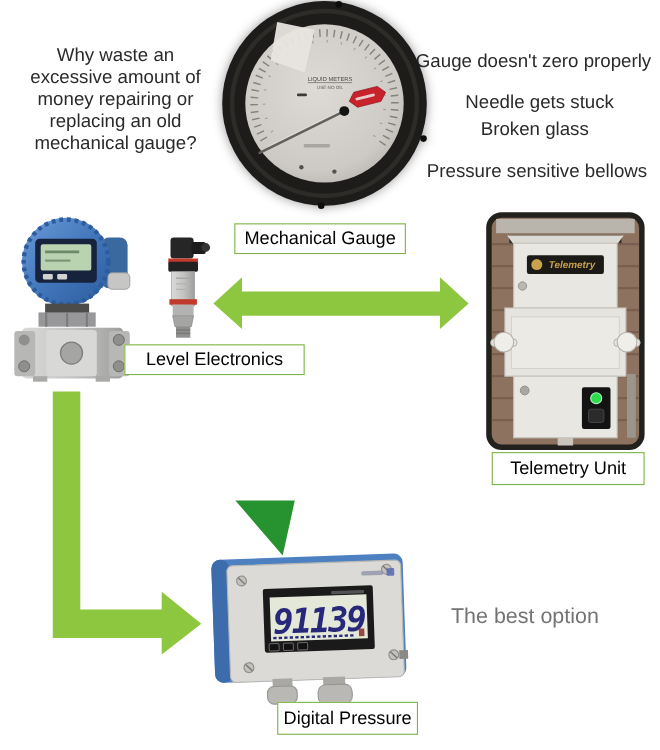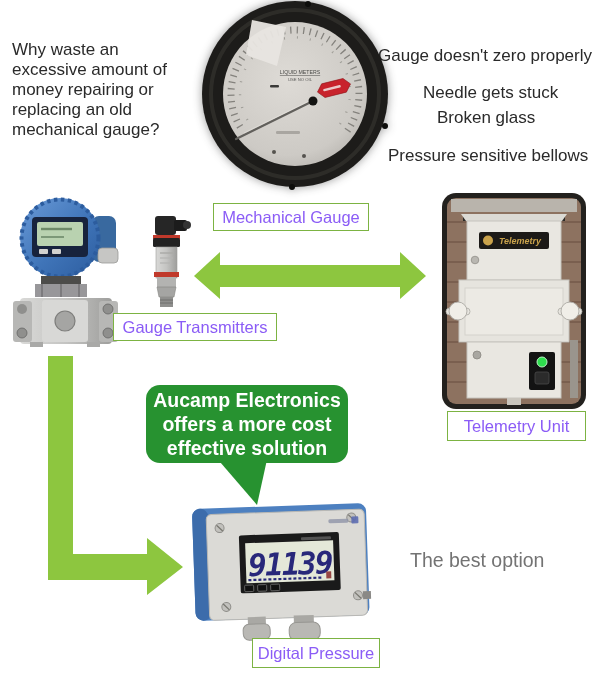--- a/index.html
+++ b/index.html
@@ -4,27 +4,27 @@
 <style>
   html,body{margin:0;padding:0;background:#ffffff;}
   #canvas{
     position:relative;width:600px;height:682px;overflow:hidden;
     font-family:"Liberation Sans","DejaVu Sans",sans-serif;
     color:#222;background:#ffffff;
   }
   .abs{position:absolute;}
   .soft{filter:blur(0.3px);}
   .question{
-    left:12px;top:40px;width:186px;
+    left:12px;top:40px;width:186px;text-align:center;
     font-size:17px;line-height:20px;color:#2a2a2a;white-space:pre-line;
   }
   .issue{font-size:17px;color:#2a2a2a;white-space:nowrap;}
   .greenlabel{
     background:#fff;border:1.5px solid #7cb342;text-align:center;
-    font-size:16.5px;color:#8b5cf6;display:flex;align-items:center;justify-content:center;
+    font-size:16.5px;color:#000000;display:flex;align-items:center;justify-content:center;
     z-index:6;
   }
   .bubble{
     left:146px;top:385px;width:202px;height:78px;background:#279230;border-radius:14px;
     color:#fff;font-weight:bold;font-size:19.5px;line-height:24px;text-align:center;
     display:flex;align-items:center;justify-content:center;white-space:pre-line;z-index:5;
   }
   .bestoption{left:410px;top:549px;font-size:19.5px;color:#737373;white-space:nowrap;}
   svg{display:block;}
   #arrows{left:0;top:0;z-index:1;pointer-events:none;}
@@ -227,23 +227,20 @@
       </g>
       <rect x="62" y="118" width="18" height="9" fill="#a9a8a4"></rect>
       <rect x="108" y="118" width="20" height="9" fill="#a9a8a4"></rect>
       <rect x="57" y="125" width="27" height="16" rx="6" fill="#b9b8b4" stroke="#979692" stroke-width="1"></rect>
       <rect x="103" y="125" width="31" height="18" rx="7" fill="#b9b8b4" stroke="#979692" stroke-width="1"></rect>
       <rect x="178" y="96" width="8" height="8" fill="#8a8986"></rect>
     </g>
   </svg>
 
   <div class="abs greenlabel soft" style="left:213px;top:203px;width:154px;height:26px;">Mechanical Gauge</div>
-  <div class="abs greenlabel soft" style="left:113px;top:313px;width:162px;height:26px;">Gauge Transmitters</div>
+  <div class="abs greenlabel soft" style="left:113px;top:313px;width:162px;height:26px;">Level Electronics</div>
   <div class="abs greenlabel soft" style="left:447px;top:411px;width:137px;height:28px;">Telemetry Unit</div>
   <div class="abs greenlabel soft" style="left:252px;top:638px;width:126px;height:28px;">Digital Pressure</div>
 
-  <div class="abs bubble">Aucamp Electronics
-offers a more cost
-effective solution</div>
 
   <div class="abs bestoption soft">The best option</div>
 
 </div>
 
 </body></html>

